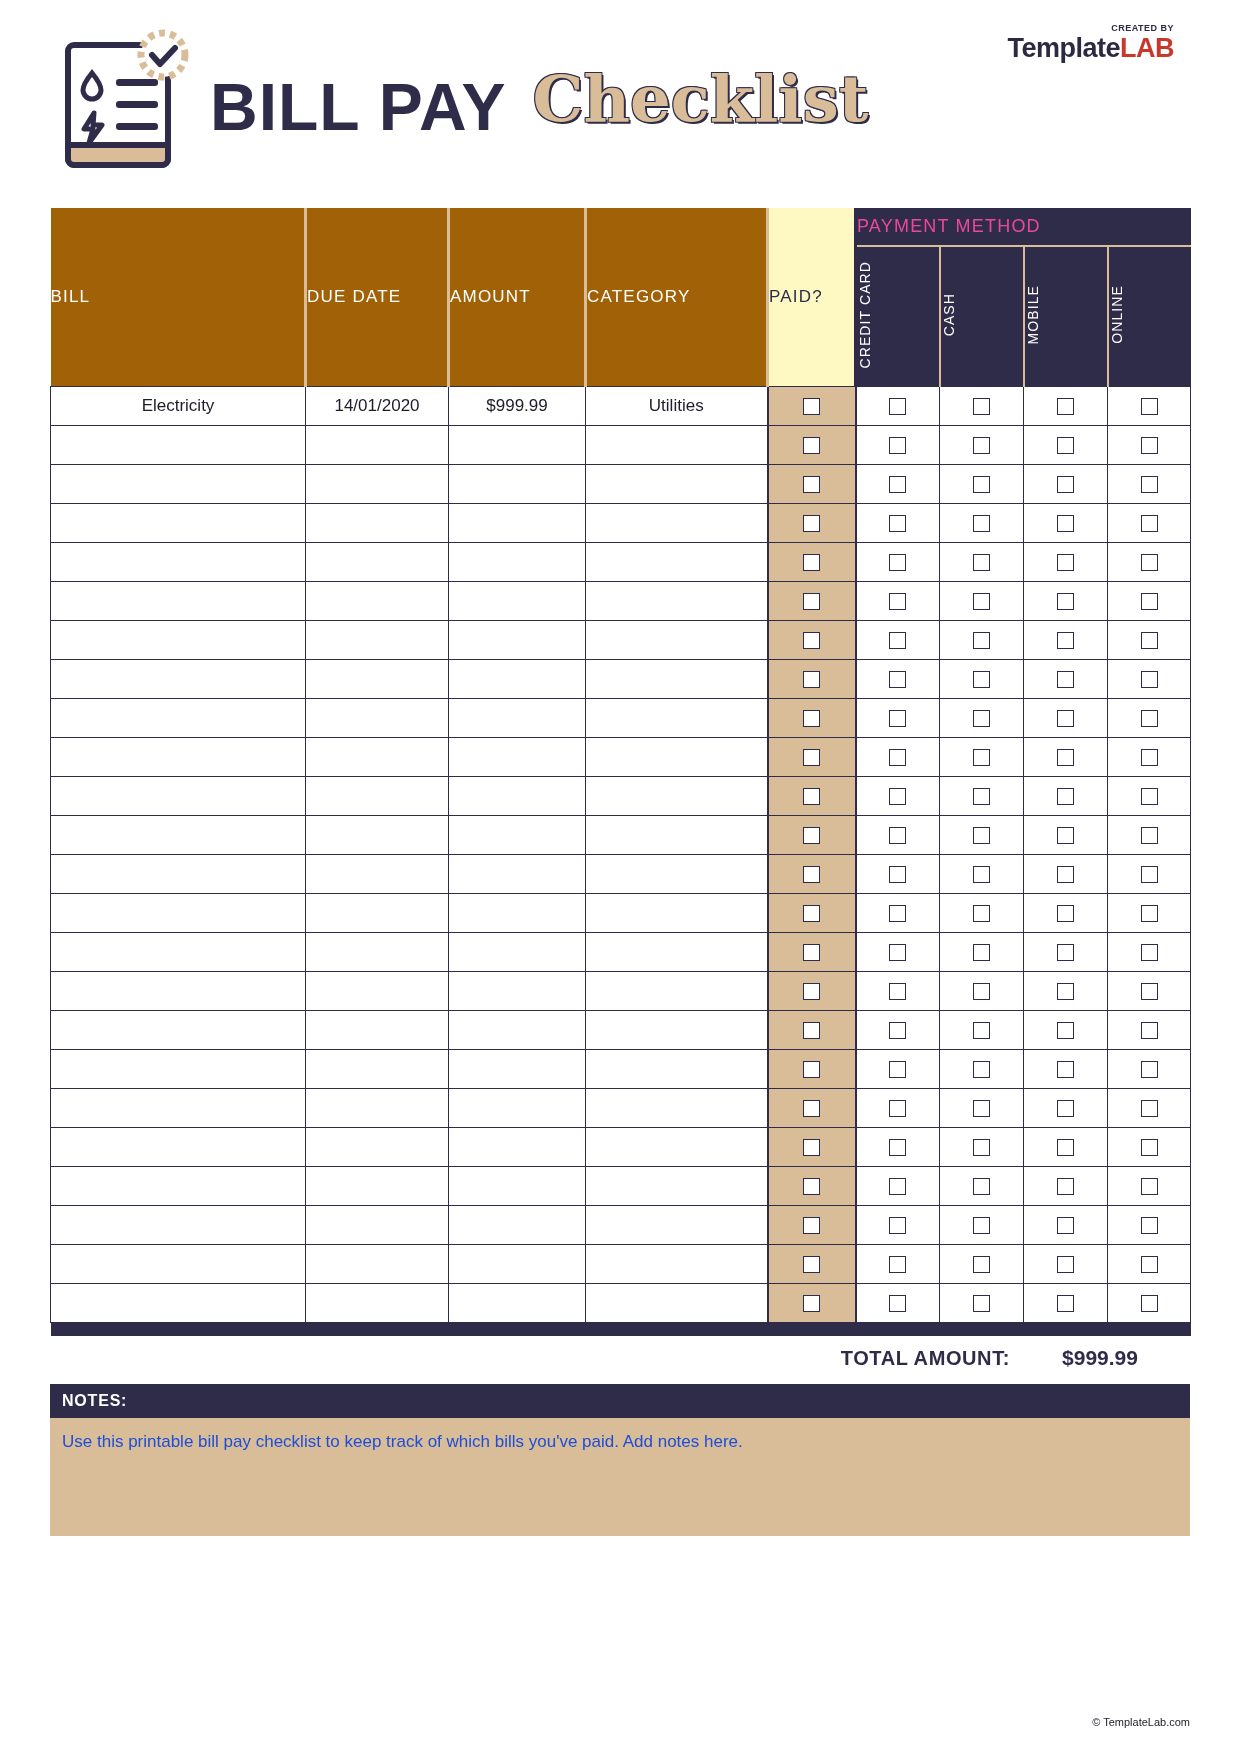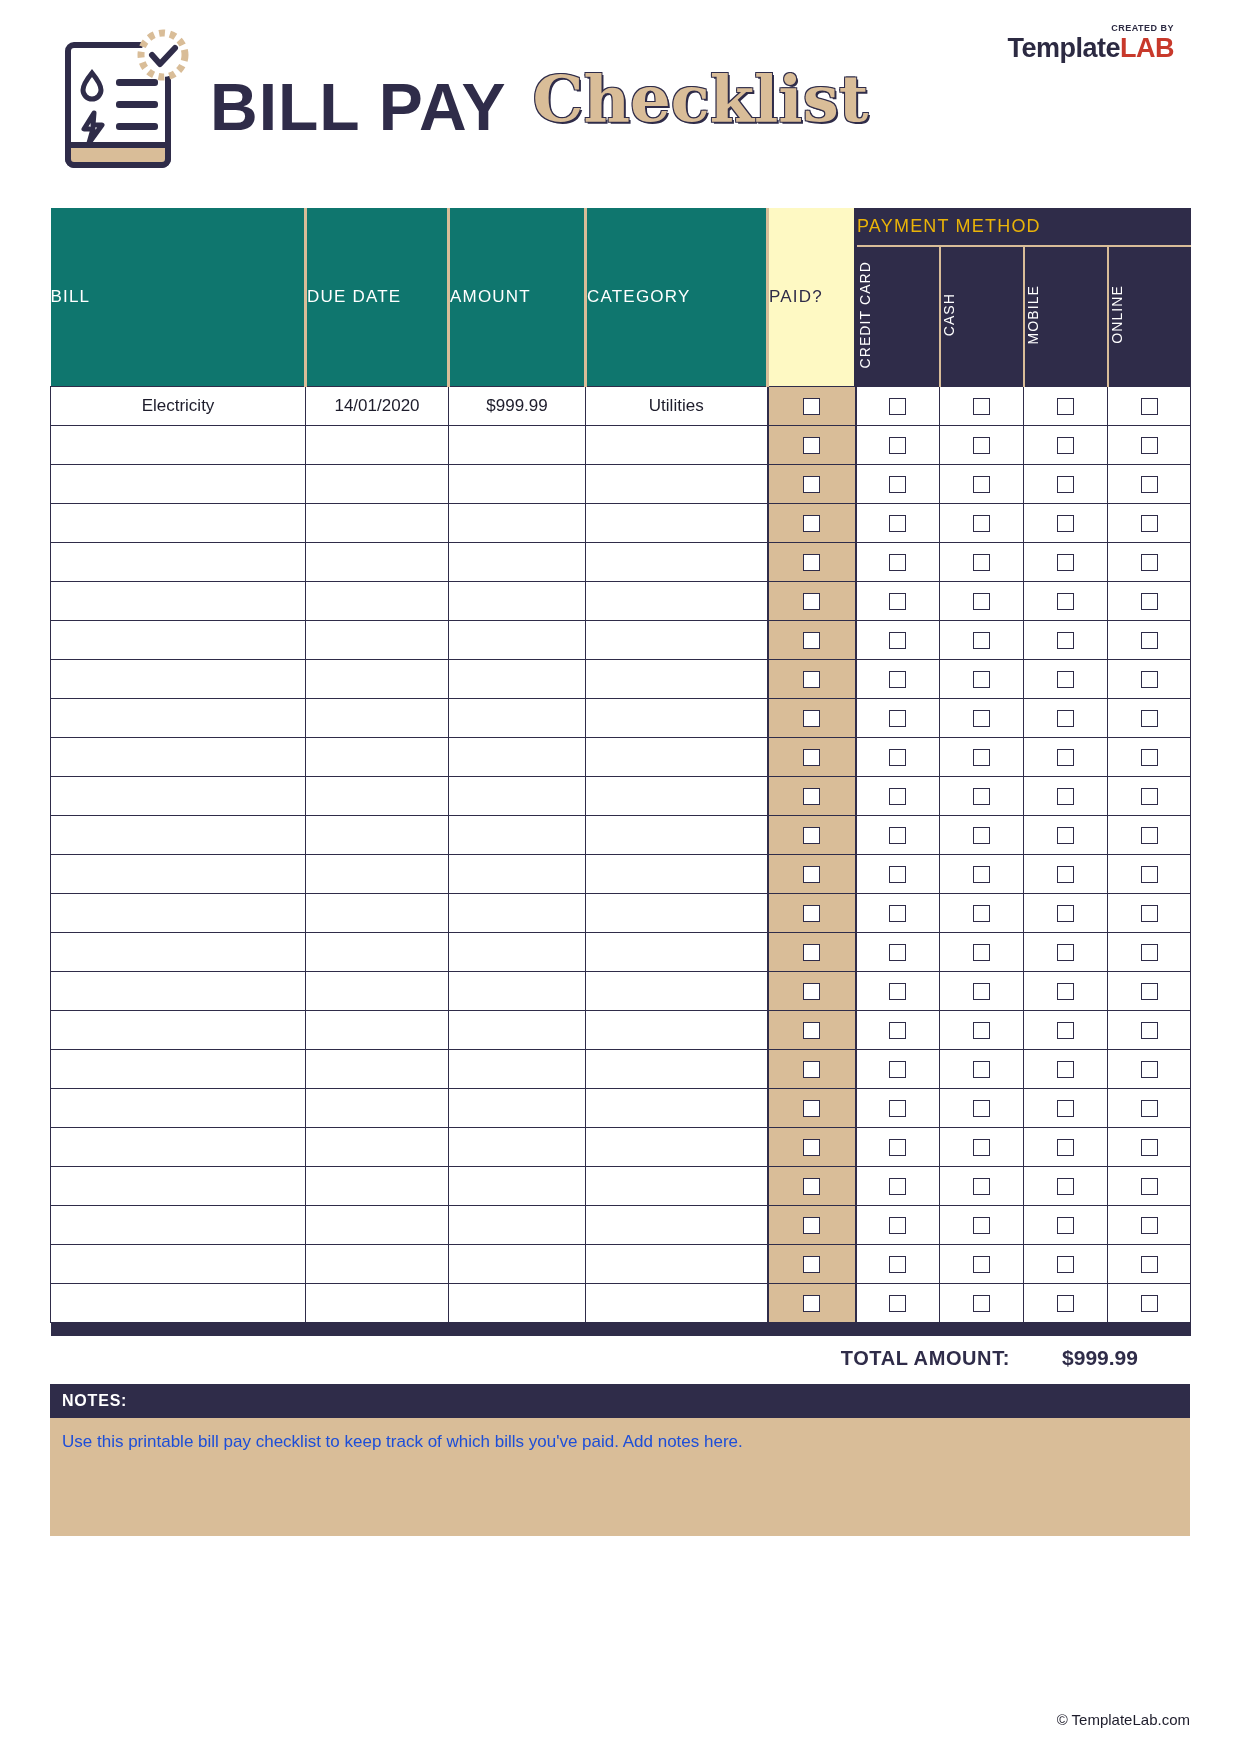--- a/index.html
+++ b/index.html
@@ -86,39 +86,39 @@
   
   .table {
     width: 1140px;
     border-collapse: collapse;
     table-layout: fixed;
     margin-top: 8px;
   }
   .table td, .table th { padding: 0; }
 
   .hdr-dark {
-    background: #0f766e;
+    background: #a16207;
     color: #ffffff;
     font-weight: normal;
     font-size: 17px;
     letter-spacing: 1.2px;
     border-right: 3px solid #d9bd98;
     vertical-align: middle;
   }
   .hdr-paid {
     background: #fef9c3;
     color: #2f2c49;
     font-size: 17px;
     letter-spacing: 1.2px;
     vertical-align: middle;
     border-right: 3px solid #2f2c49;
   }
   .pm-title {
     background: #2f2c49;
-    color: #eab308;
+    color: #ec4899;
     font-size: 18px;
     letter-spacing: 1.2px;
     height: 38px;
     vertical-align: middle;
     border-bottom: 2px solid #d9bd98;
   }
   .pm-sub {
     background: #2f2c49;
     color: #ffffff;
     font-size: 14px;
@@ -201,21 +201,21 @@
     color: #1d4ed8;
     font-size: 17px;
     padding: 14px 12px 0 12px;
     height: 118px;
   }
 
   .copyright {
     position: absolute;
     right: 50px;
     bottom: 26px;
-    font-size: 15px;
+    font-size: 11px;
     color: #1d1c2b;
   }
 </style>
 </head>
 <body>
 
 <div class="page">
 
   <div class="brand">
     <div class="brand-created">CREATED BY</div>

